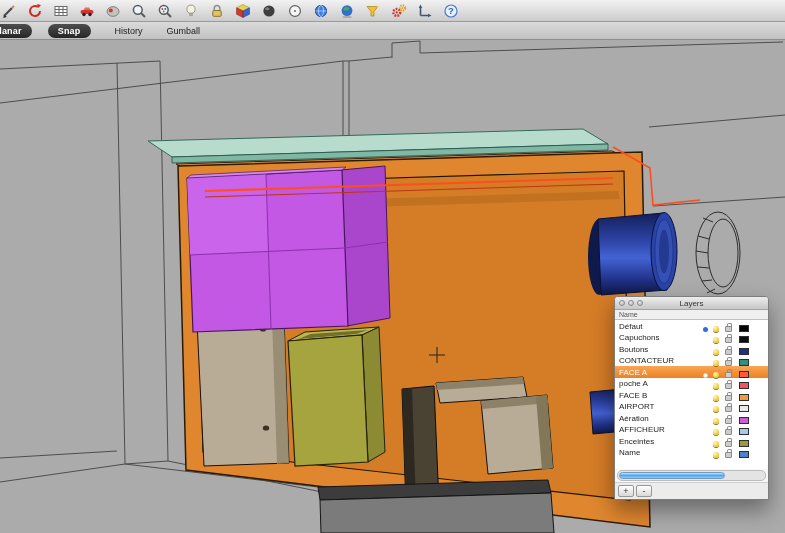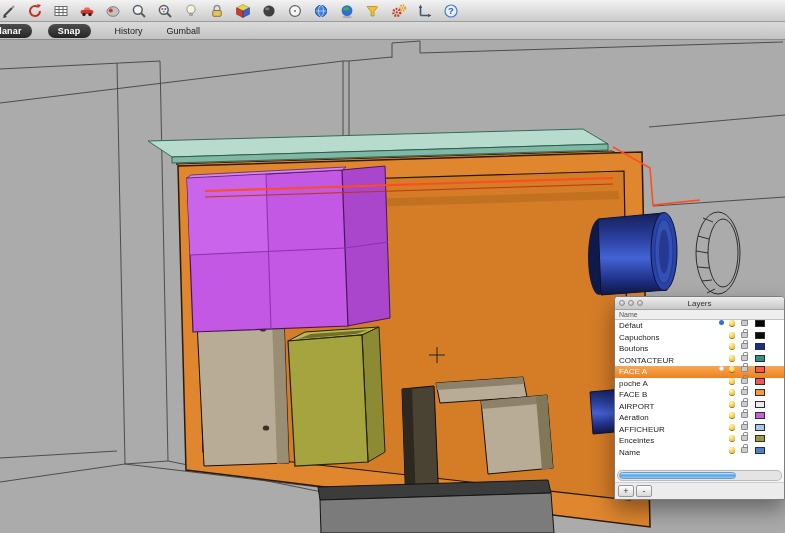--- a/index.html
+++ b/index.html
@@ -21,36 +21,36 @@
   .pill{background:linear-gradient(#4d4d4d,#262626);color:#fff;border-radius:8px;
     padding:2px 10px;font-weight:bold;letter-spacing:.2px}
   .pill.planar{margin-left:-17px}
   .pill.snap{margin-left:16px}
   .flat{margin-left:24px;color:#1b1b1b}
 
   
   .viewport{position:absolute;top:40px;left:0;width:785px;height:493px;z-index:1}
 
   
-  .layers{position:absolute;left:614px;top:296px;width:171px;height:204px;
+  .layers{position:absolute;left:614px;top:296px;width:155px;height:204px;
     background:#f7f7f7;border:1px solid #7d7d7d;border-radius:4px 4px 0 0;
     box-shadow:0 10px 22px rgba(0,0,0,.40);z-index:20;display:flex;flex-direction:column;
     font-size:8px;color:#1c1c1c}
   .ltitle{height:13px;flex:0 0 13px;background:linear-gradient(#ededed,#c7c7c7);
     border-bottom:1px solid #a3a3a3;position:relative;display:flex;align-items:center;
     justify-content:center;font-size:8px;color:#333;border-radius:3px 3px 0 0}
   .wbtns{position:absolute;left:4px;top:3px;display:flex;gap:3px}
   .wbtn{width:6px;height:6px;border-radius:50%;
     background:radial-gradient(circle at 35% 30%,#ececec,#адад);
     background:radial-gradient(circle at 35% 30%,#ececec,#aeaeae);
     border:1px solid #8c8c8c}
   .lheader{height:10px;flex:0 0 10px;line-height:9px;padding-left:4px;font-size:7px;
     color:#555;background:#efefef;border-bottom:1px solid #c2c2c2}
   .lrows{flex:1 1 auto;overflow:hidden;background:#fff}
-  .lrow{height:11.5px;display:flex;align-items:flex-start;padding:0 19px 0 4px}
+  .lrow{height:11.5px;display:flex;align-items:flex-end;padding:0 19px 0 4px}
   .lrow.selected{background:linear-gradient(#f9a653,#eb8224);color:#fff}
   .lname{flex:1;white-space:nowrap;overflow:hidden;line-height:11px}
   .ldot{width:5px;height:5px;border-radius:50%;margin-right:5px;background:transparent;flex:0 0 5px}
   .ldot.blue{background:#2f6de4}
   .ldot.white{background:#fff;border:1px solid #d9d9d9}
   .lbulb{width:6px;height:6px;border-radius:50%;margin-right:6px;flex:0 0 6px;
     background:radial-gradient(circle at 35% 30%,#fff6b8,#f2c937 65%,#c89a14);
     box-shadow:0 1px 0 #8a6d1a}
   .llock{width:7px;height:6px;background:#cdcdcd;border:1px solid #8a8a8a;border-radius:1px;
     position:relative;margin-right:7px;flex:0 0 7px}

